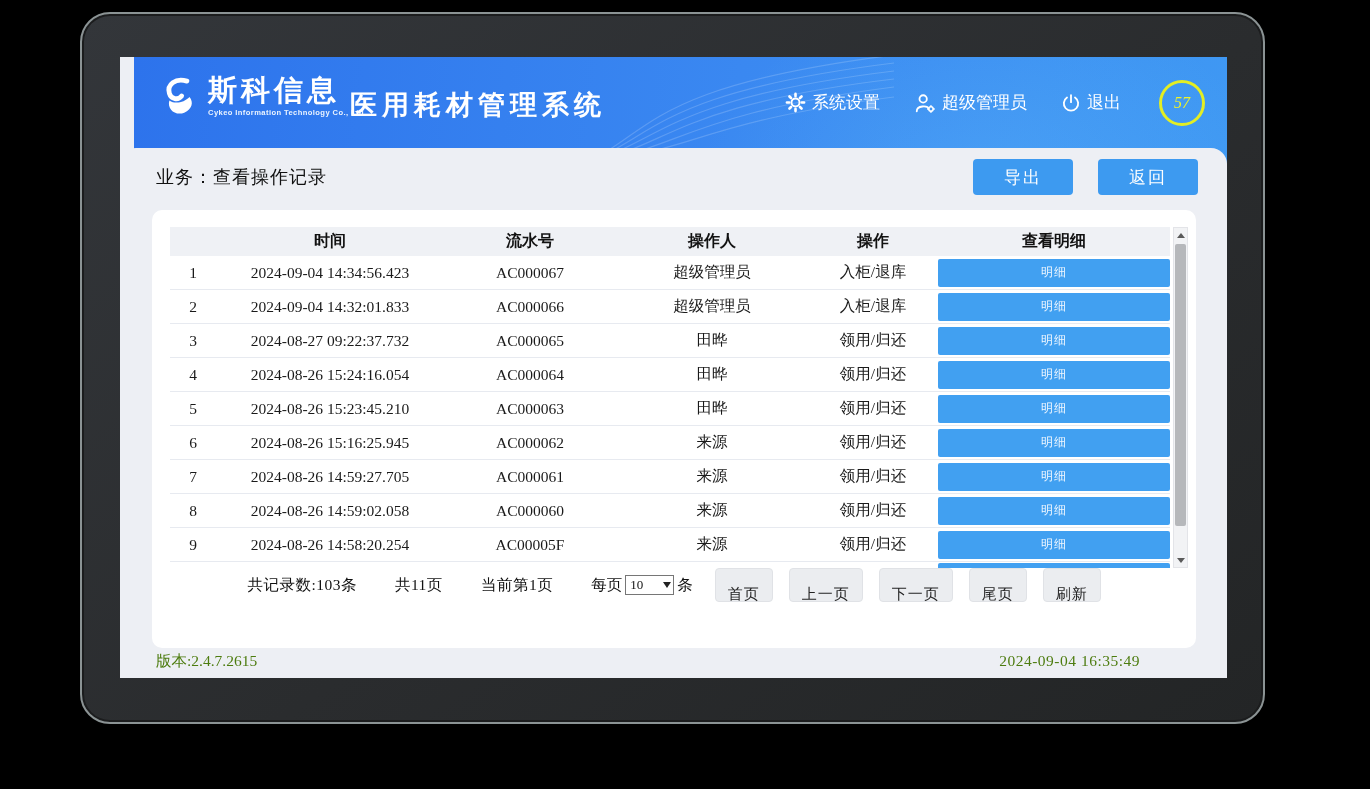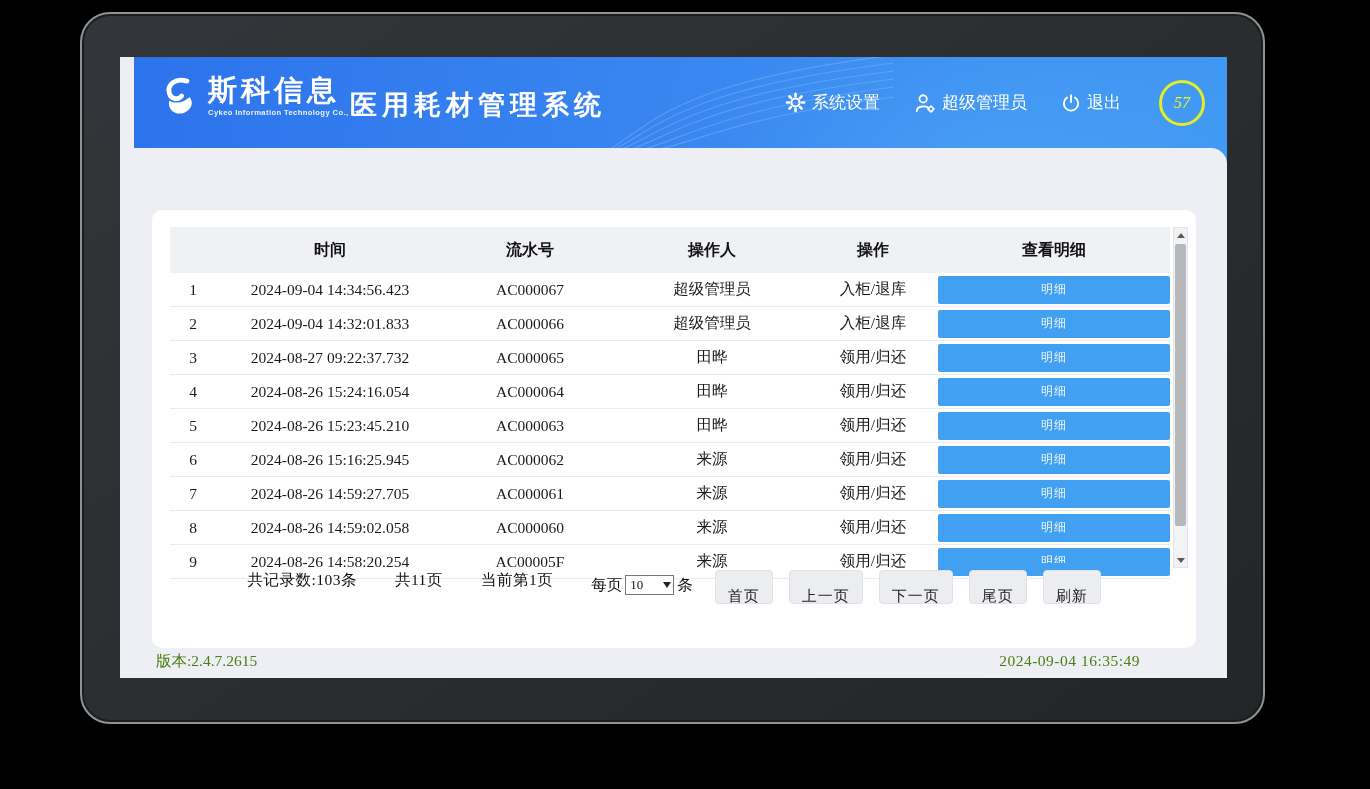--- a/index.html
+++ b/index.html
@@ -51,21 +51,21 @@
                  color:#fff; font-size:17px; letter-spacing:2px; cursor:pointer;
                  font-family:"Liberation Serif","DejaVu Serif",serif; }
 
   
   .card { position:absolute; left:32px; right:31px; top:62px; bottom:30px;
           background:#fff; border-radius:10px; }
 
   .table-zone { position:absolute; left:18px; top:17px; width:1018px; height:341px; }
   .tgrid { display:grid; grid-template-columns:46px 228px 172px 192px 130px 232px;
            width:1000px; align-items:center; }
-  .thead { height:46px; background:#eff1f5; font-weight:bold; font-size:16px; color:#111; }
+  .thead { height:29px; background:#eff1f5; font-weight:bold; font-size:16px; color:#111; }
   .thead > div { text-align:center; }
   .trow { height:34px; border-bottom:1px solid #e7eaf0; font-size:15.5px; color:#1a1a1a; }
   .trow > div { text-align:center; white-space:nowrap; }
   .detail-btn { width:100%; height:28px; background:#41a0f1; border:none; border-radius:2px;
                 color:#f2f8ff; font-size:12px; letter-spacing:1px; cursor:pointer;
                 font-family:"Liberation Serif","DejaVu Serif",serif; }
   .partial-row { position:absolute; left:768px; top:336px; width:232px; height:5px;
                  background:#41a0f1; border-radius:2px 2px 0 0; }
 
   
@@ -76,21 +76,21 @@
   .vs-up { top:0; } .vs-down { bottom:0; }
   .tri-up { width:0; height:0; border-left:4px solid transparent; border-right:4px solid transparent;
             border-bottom:5px solid #5a5a5a; }
   .tri-down { width:0; height:0; border-left:4px solid transparent; border-right:4px solid transparent;
               border-top:5px solid #5a5a5a; }
   .vs-thumb { position:absolute; left:1px; top:16px; width:11px; height:282px;
               background:#b6b8bb; border-radius:2px; cursor:grab; }
 
   
   .pagination { position:absolute; left:0; right:0; top:360px; height:30px;
-                display:flex; justify-content:center; gap:16px;
+                display:flex; align-items:center; justify-content:center; gap:16px;
                 font-size:15.5px; color:#111; }
   .pg-stat { margin-right:22px; letter-spacing:.5px; }
   .per-page { display:flex; align-items:center; gap:3px; margin-right:6px; }
   .pp-select { display:inline-flex; align-items:center; border:1px solid #767676; background:#fff;
                height:20px; padding:0 2px 0 4px; font-size:13px; cursor:pointer; gap:20px; }
   .pp-caret { width:0; height:0; border-left:4px solid transparent; border-right:4px solid transparent;
               border-top:6px solid #222; }
   .pg-btn { min-width:50px; height:26px; padding:16px 12px; background:#ebedf0; border:1px solid #e0e2e6;
             border-radius:4px; font-size:15px; color:#222; cursor:pointer; letter-spacing:1px;
             font-family:"Liberation Serif","DejaVu Serif",serif; }
@@ -170,20 +170,27 @@
           </span>
           <span>退出</span>
         </div>
 
         <div class="badge">57</div>
       </nav>
     </header>
 
     <section class="content-panel">
 
+      <div class="biz-bar">
+        <span class="biz-title">业务：查看操作记录</span>
+        <span class="biz-actions">
+          <button class="btn-primary">导出</button>
+          <button class="btn-primary">返回</button>
+        </span>
+      </div>
 
       <div class="card">
 
         <div class="table-zone">
           <div class="tgrid thead">
             <div></div>
             <div>时间</div>
             <div>流水号</div>
             <div>操作人</div>
             <div>操作</div>

